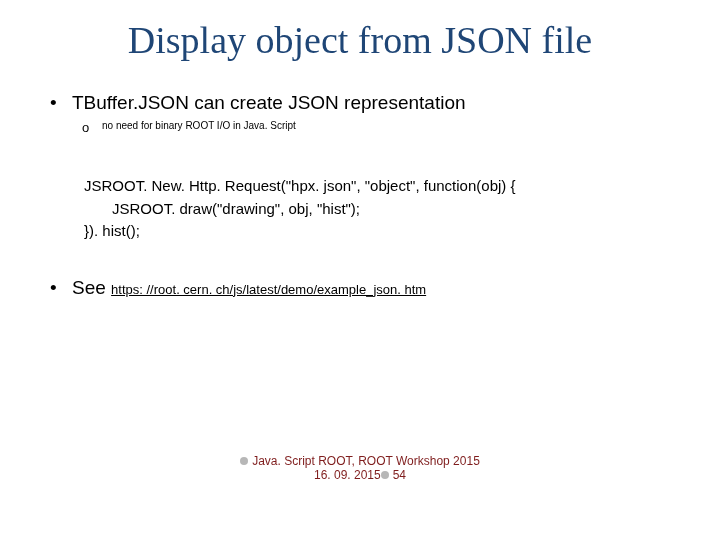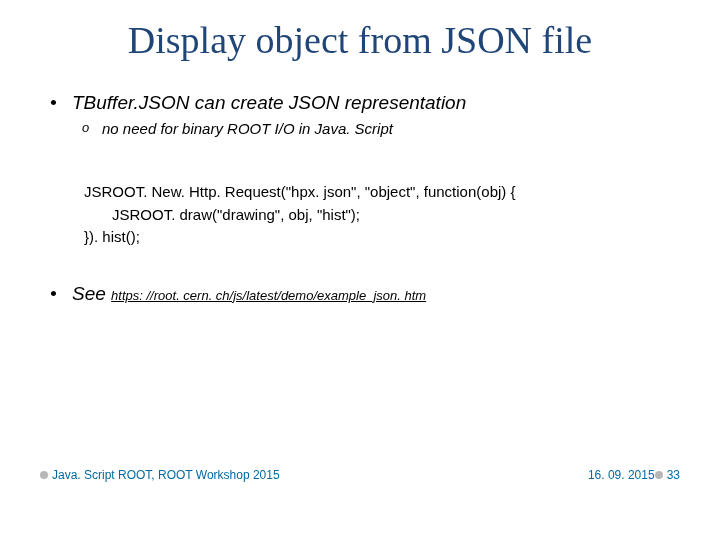--- a/index.html
+++ b/index.html
@@ -24,21 +24,20 @@
     font-size: 38px;
     color: #1f4676;
     text-align: center;
     margin: 0 0 30px 0;
     font-weight: normal;
   }
   ul.level1 {
     list-style: none;
     padding: 0;
     margin: 0 0 0 10px;
-    font-style: italic;
   }
   ul.level1 > li {
     position: relative;
     padding-left: 22px;
     font-size: 19px;
     margin-bottom: 6px;
   }
   ul.level1 > li::before {
     content: "•";
     position: absolute;
@@ -48,21 +47,21 @@
     color: #000;
   }
   ul.level2 {
     list-style: none;
     padding: 0;
     margin: 6px 0 0 10px;
   }
   ul.level2 > li {
     position: relative;
     padding-left: 20px;
-    font-size: 15px;
+    font-size: 10px;
     margin-bottom: 3px;
     color: #000;
   }
   ul.level2 > li::before {
     content: "o";
     position: absolute;
     left: 0;
     top: 0;
     font-size: 13px;
   }
@@ -79,21 +78,22 @@
   }
   .footer {
     position: absolute;
     bottom: 18px;
     left: 40px;
     right: 40px;
     display: flex;
     align-items: center;
     justify-content: space-between;
     font-size: 12px;
-    color: #0369a1;
+    color: #7f1d1d;
+    flex-direction: column;
   }
   .footer .left, .footer .right, .footer .page {
     display: flex;
     align-items: center;
     gap: 4px;
   }
   .dot {
     width: 8px;
     height: 8px;
     background: #b7b7b7;
@@ -134,18 +134,18 @@
     <div class="left">
       <span class="dot"></span>
       <span>Java. Script ROOT, ROOT Workshop 2015</span>
     </div>
     <div class="rightwrap">
       <div class="right">
         <span>16. 09. 2015</span>
       </div>
       <div class="page">
         <span class="dot"></span>
-        <span>33</span>
+        <span>54</span>
       </div>
     </div>
   </div>
 
 </div>
 
 </body></html>

